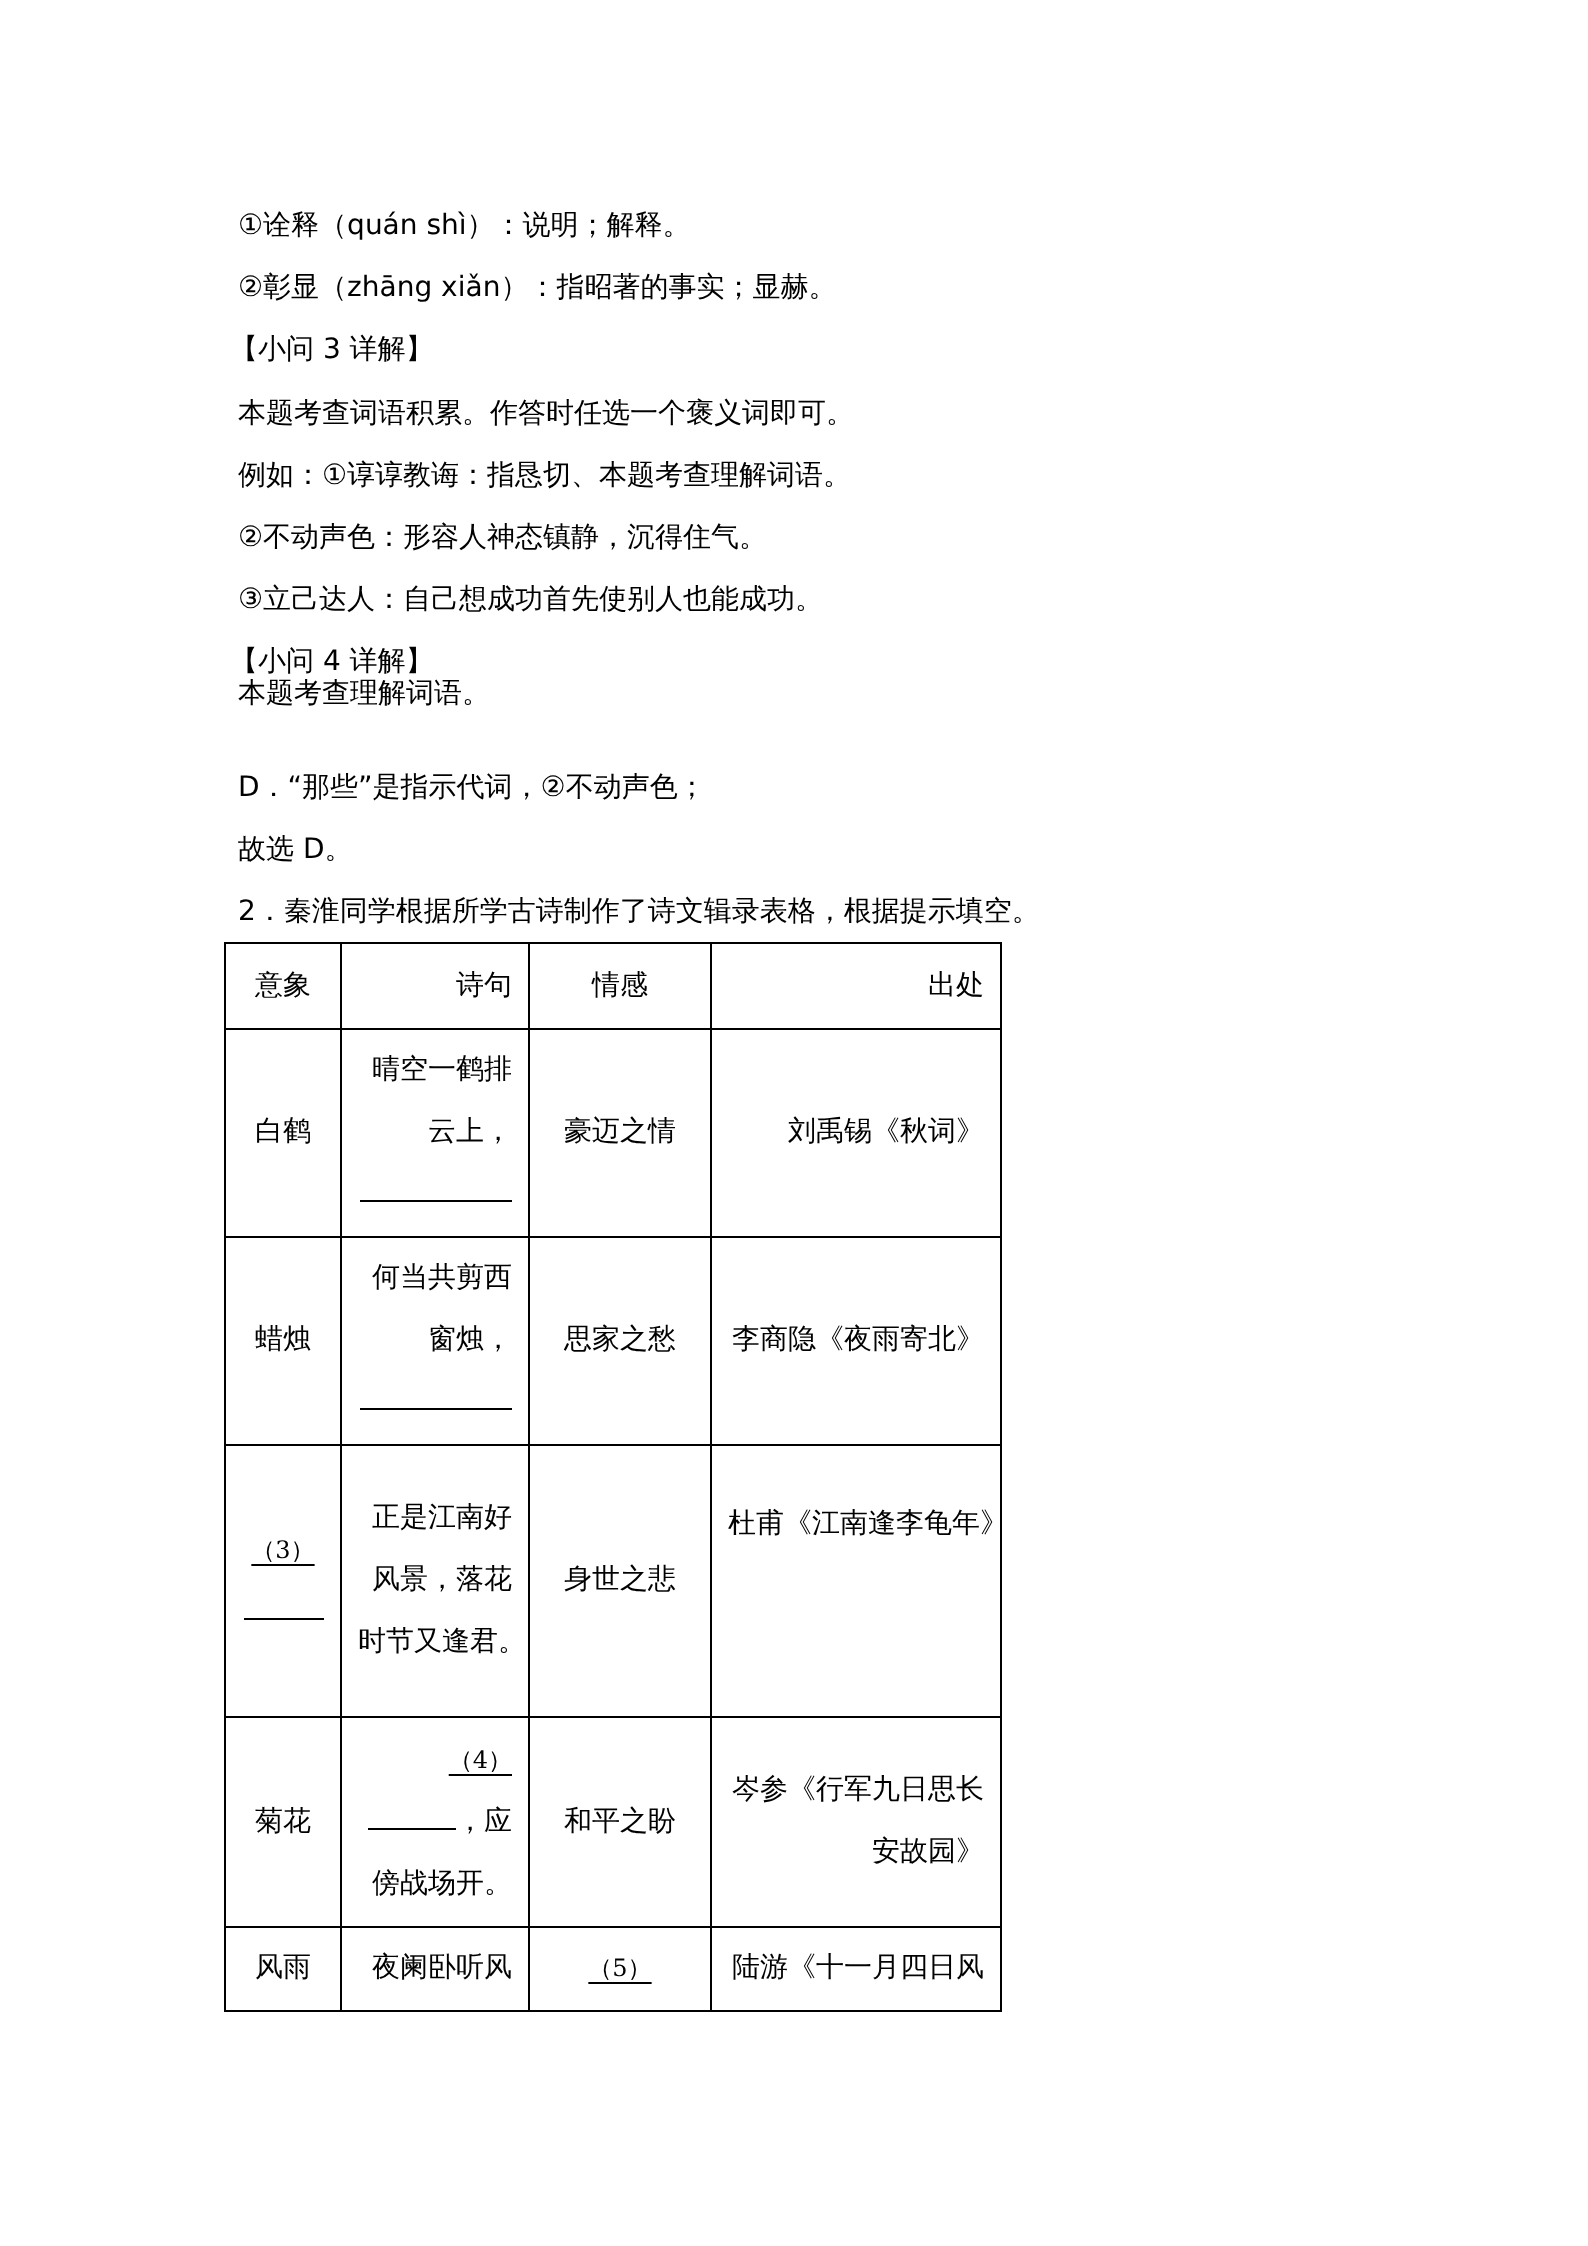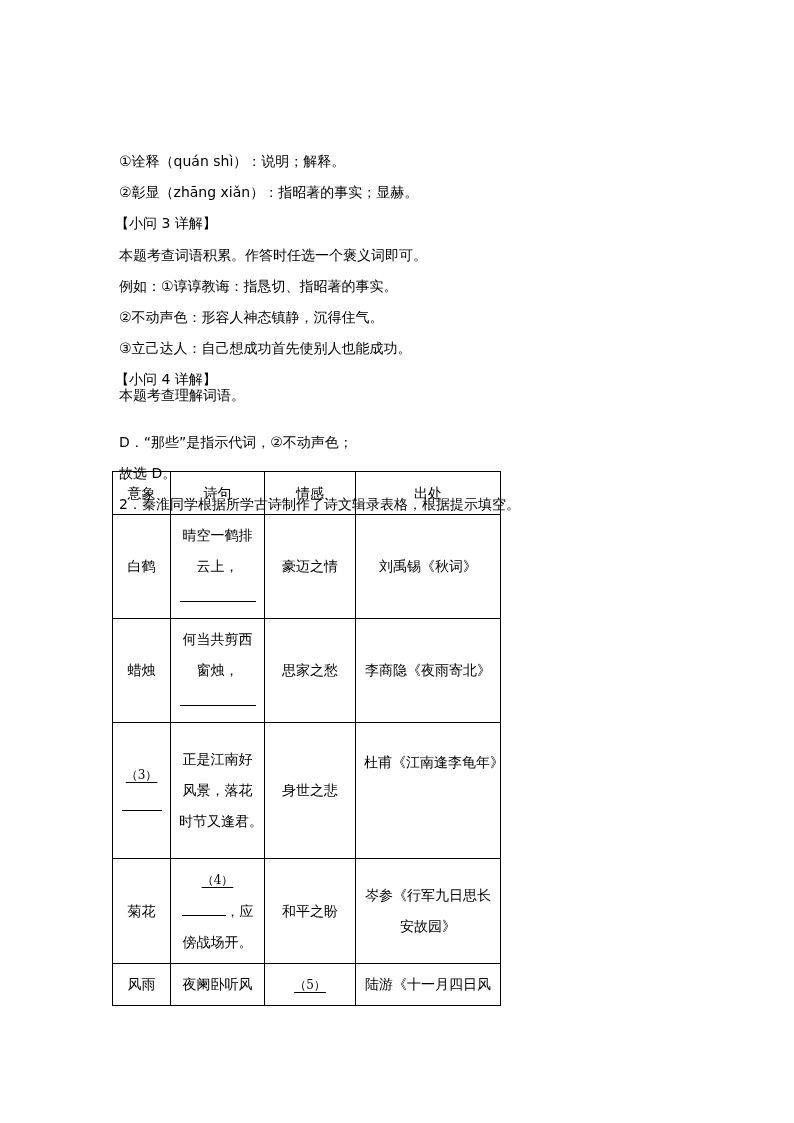--- a/index.html
+++ b/index.html
@@ -3,50 +3,50 @@
 <meta charset="utf-8">
 <style>
   html, body { margin: 0; padding: 0; background: #ffffff; }
   body {
     width: 794px; height: 1123px; position: relative; overflow: hidden;
     font-family: "DejaVu Sans", "Liberation Sans", sans-serif;
     color: #000000; font-size: 14px;
   }
   .line {
     position: absolute; left: 119px; white-space: nowrap;
-    font-size: 14px; line-height: 18px; letter-spacing: 0px; margin-top: 48px;
+    font-size: 14px; line-height: 18px; letter-spacing: 0px;
   }
   .mono { font-family: "DejaVu Serif", "Liberation Serif", serif; font-size: 12px; }
   .heading { left: 115px; }
   table.poem {
     position: absolute; left: 112px; top: 471px;
     border-collapse: collapse; table-layout: fixed;
     width: 388px;
   }
   table.poem td {
     border: 1.5px solid #000000; font-size: 14px; line-height: 31px;
     vertical-align: middle; padding: 0 8px; overflow: hidden; white-space: normal;
   }
   td.c { text-align: center; }
-  td.l { text-align: center; }
+  td.l { text-align: right; }
   .blank {
     display: inline-block; border-bottom: 1px solid #000; vertical-align: baseline;
     height: 18px;
   }
   .u { text-decoration: underline; text-underline-offset: 3px; }
   .cell-lines div { line-height: 31px; white-space: nowrap; }
 </style>
 </head>
 <body>
 
 <div class="line" style="top:104px">①诠释（quán shì）：说明；解释。</div>
 <div class="line" style="top:135px">②彰显（zhāng xiǎn）：指昭著的事实；显赫。</div>
 <div class="line heading" style="top:166px">【小问 3 详解】</div>
 <div class="line" style="top:198px">本题考查词语积累。作答时任选一个褒义词即可。</div>
-<div class="line" style="top:229px">例如：①谆谆教诲：指恳切、指昭著的事实。</div>
+<div class="line" style="top:229px">例如：①谆谆教诲：指恳切、本题考查理解词语。</div>
 <div class="line" style="top:260px">②不动声色：形容人神态镇静，沉得住气。</div>
 <div class="line" style="top:291px">③立己达人：自己想成功首先使别人也能成功。</div>
 <div class="line heading" style="top:322px">【小问 4 详解】</div>
 <div class="line" style="top:338px">本题考查理解词语。</div>
 <div class="line" style="top:385px">D．“那些”是指示代词，②不动声色；</div>
 <div class="line" style="top:416px">故选 D。</div>
 <div class="line" style="top:447px">2．秦淮同学根据所学古诗制作了诗文辑录表格，根据提示填空。</div>
 
 <table class="poem">
   <colgroup>

